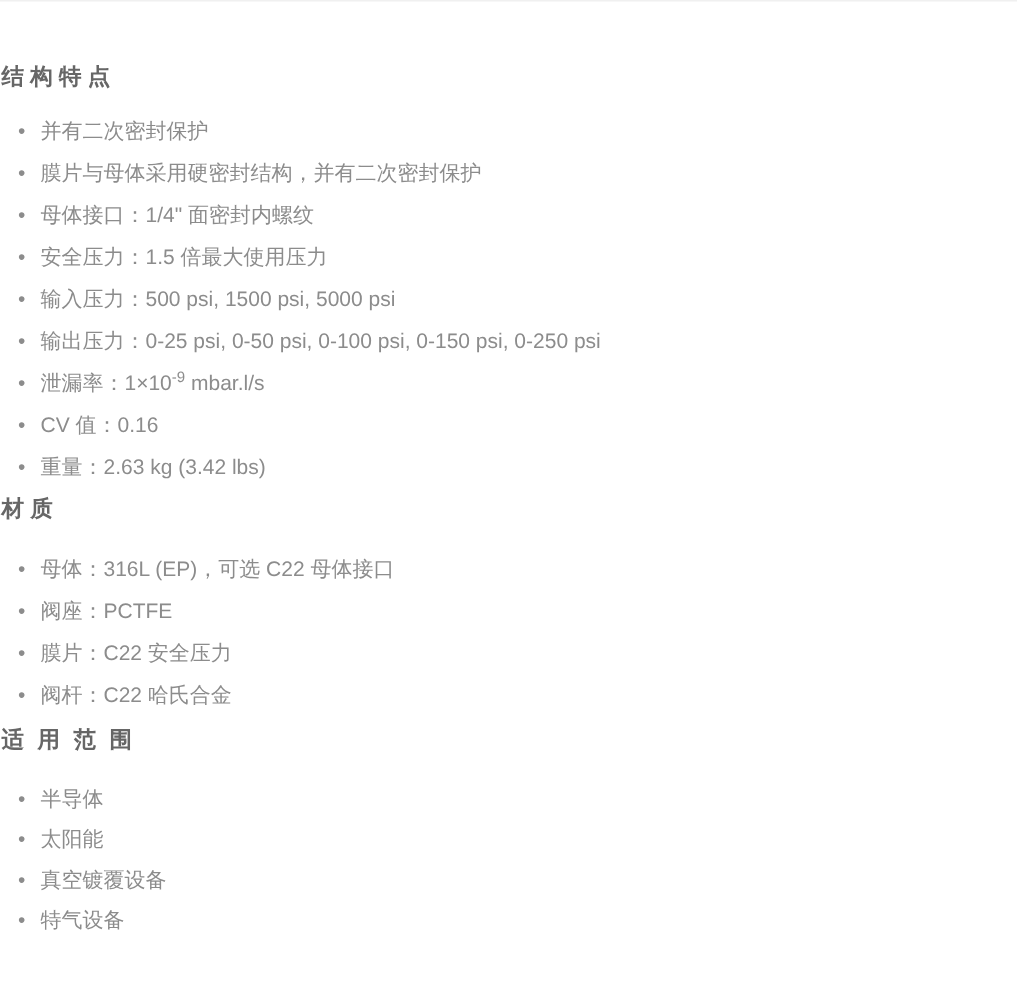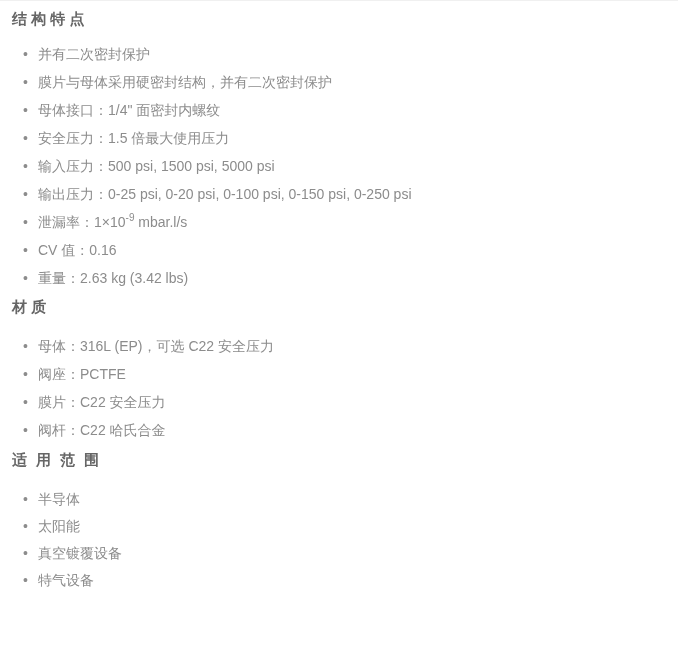--- a/index.html
+++ b/index.html
@@ -6,21 +6,22 @@
   body {
     width: 678px;
     height: 660px;
     box-sizing: border-box;
     background: #ffffff;
     border-top: 1px solid #f0f0f0;
     overflow: hidden;
     font-family: "Liberation Sans", sans-serif;
   }
   .doc {
-    padding: 10px 14px 0 12px;
+    padding: 10px 14px 0 1px;
+    margin-top: 33px;
   }
   h2.section-title {
     font-size: 15px;
     line-height: 16px;
     font-weight: bold;
     color: var(--color-heading, #666666);
     margin: 0 0 20px 0;
   }
   ul.bullet-list {
     list-style: none;
@@ -58,33 +59,33 @@
 <main class="doc">
 
   <section class="section section-structure">
     <h2 class="section-title">结 构 特 点</h2>
     <ul class="bullet-list">
       <li class="list-item">并有二次密封保护</li>
       <li class="list-item">膜片与母体采用硬密封结构，并有二次密封保护</li>
       <li class="list-item">母体接口：1/4" 面密封内螺纹</li>
       <li class="list-item">安全压力：1.5 倍最大使用压力</li>
       <li class="list-item">输入压力：500 psi, 1500 psi, 5000 psi</li>
-      <li class="list-item">输出压力：0-25 psi, 0-20 psi, 0-100 psi, 0-150 psi, 0-250 psi</li>
+      <li class="list-item">输出压力：0-25 psi, 0-50 psi, 0-100 psi, 0-150 psi, 0-250 psi</li>
       <li class="list-item">
         <span>泄漏率：1×10</span><sup>-9</sup><span> mbar.l/s</span>
       </li>
       <li class="list-item">CV 值：0.16</li>
       <li class="list-item">重量：2.63 kg (3.42 lbs)</li>
     </ul>
   </section>
 
   <section class="section section-materials">
     <h2 class="section-title">材 质</h2>
     <ul class="bullet-list">
-      <li class="list-item">母体：316L (EP)，可选 C22 安全压力</li>
+      <li class="list-item">母体：316L (EP)，可选 C22 母体接口</li>
       <li class="list-item">阀座：PCTFE</li>
       <li class="list-item">膜片：C22 安全压力</li>
       <li class="list-item">阀杆：C22 哈氏合金</li>
     </ul>
   </section>
 
   <section class="section section-applications">
     <h2 class="section-title">适 用 范 围</h2>
     <ul class="bullet-list">
       <li class="list-item">半导体</li>

